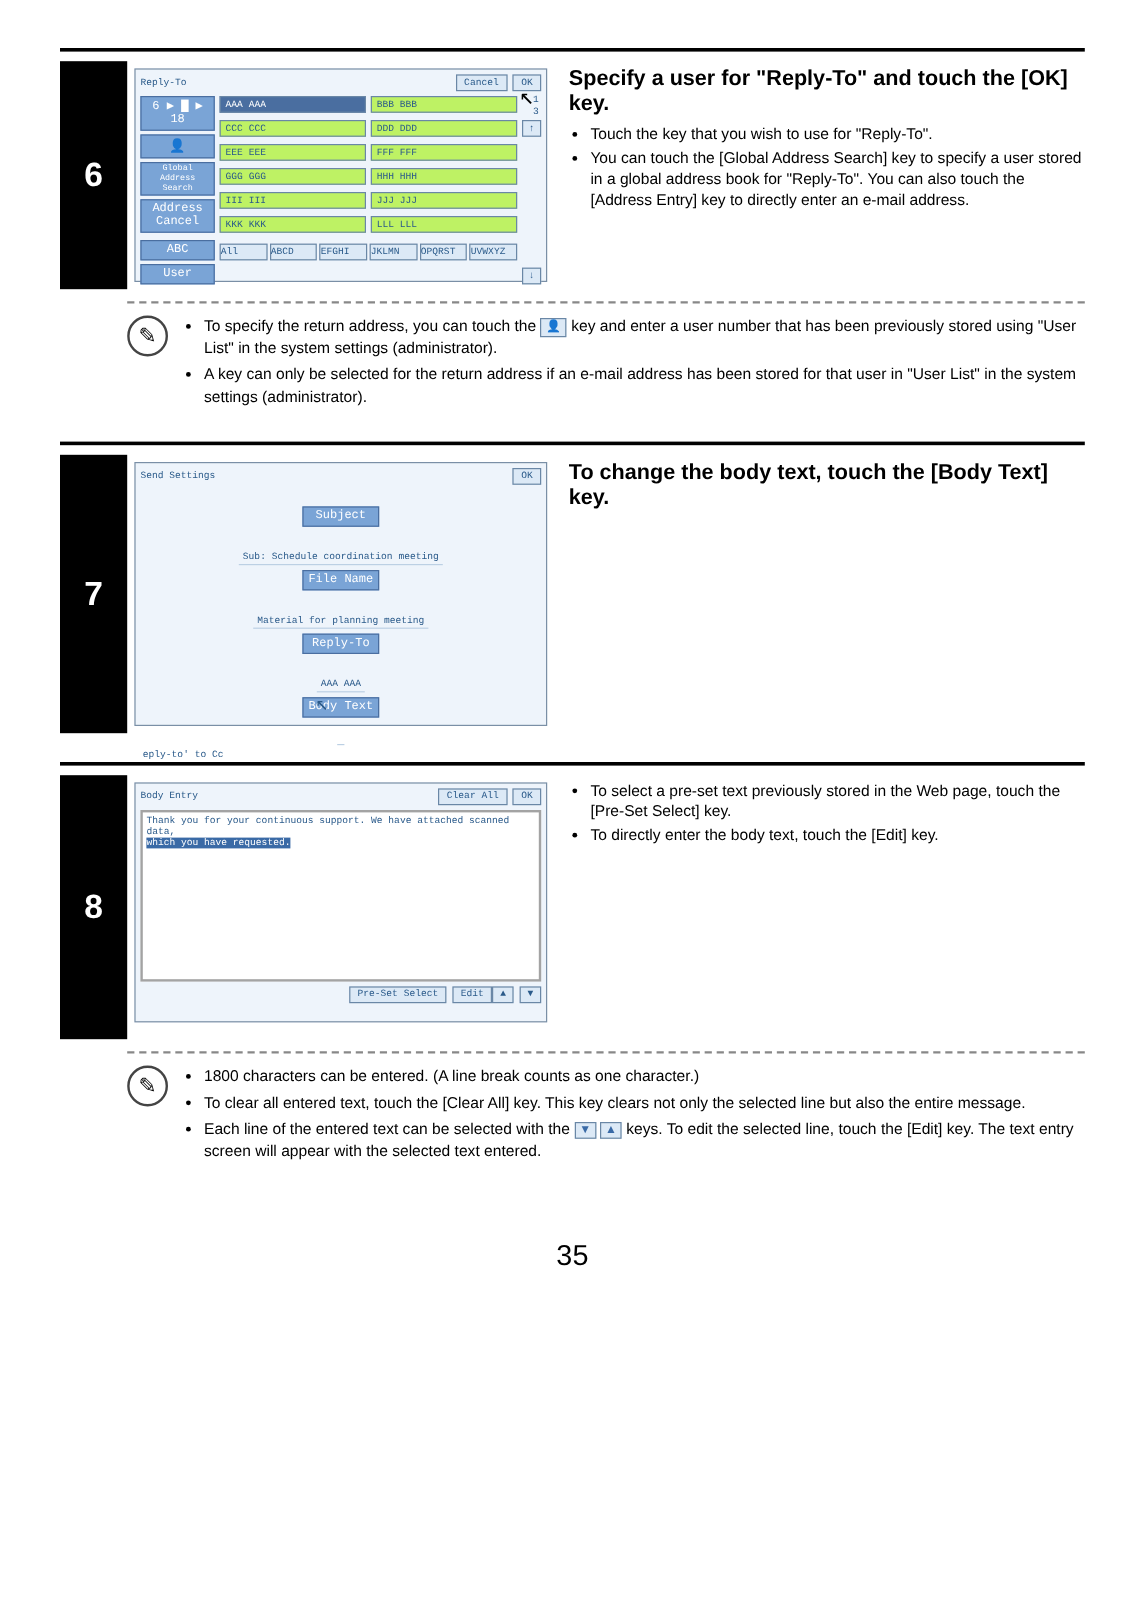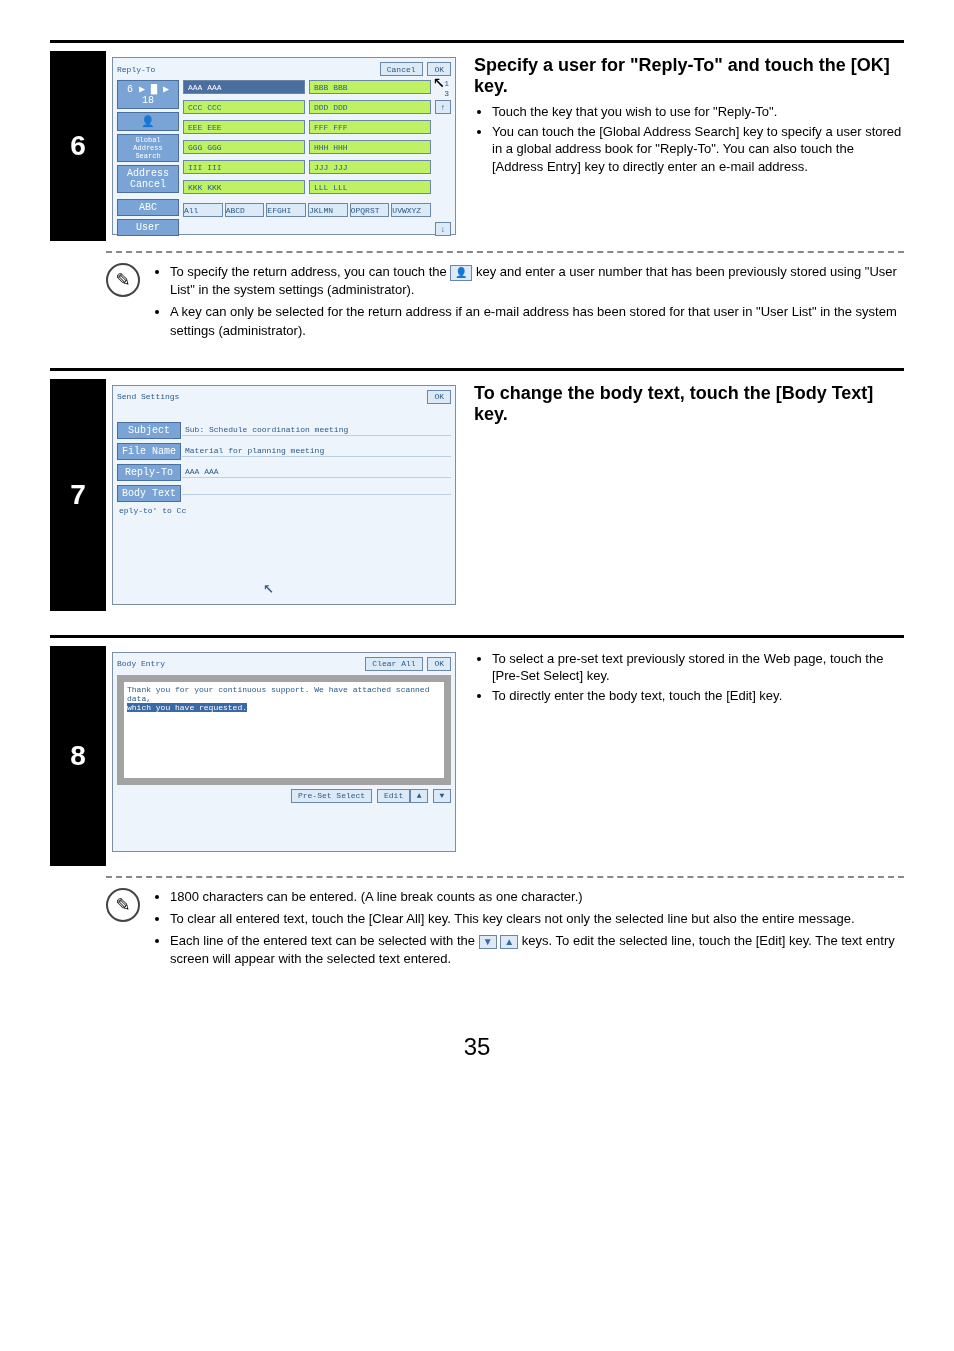--- a/index.html
+++ b/index.html
@@ -62,39 +62,39 @@
   .panel .side { width: 62px; display: flex; flex-direction: column; gap: 3px; }
   .panel .side .btn-blue { width: 100%; }
   .panel .main { flex: 1; display: flex; flex-direction: column; gap: 3px; }
   .panel .tabrow { display: flex; gap: 2px; margin-top: 3px; }
   .panel .tabrow .tab { border: 1px solid #6a87a6; background: #dce9f6; flex: 1; text-align: left; padding: 1.5px 0; }
   .panel .cursor {
     position: absolute; top: 10px; right: 10px; font-size: 20px; color: #000;
   }
   .panel .sel { background: #4a6ea0; color: #fff; }
   .panel .textarea {
-    border: 7px solid #a3a3a3; background: #fff; height: 110px; padding: 3px;
+    border: 2px solid #a3a3a3; background: #fff; height: 143px; padding: 3px;
     font-size: 8px; color: #2a5a8a; white-space: pre-wrap;
   }
   .panel .textarea .hl { background: #3a6aa6; color: #fff; }
   .panel .bottombar { display: flex; justify-content: flex-end; align-items: center; margin-top: 4px; margin-left: 47px; }
   .arrow-btn {
     border: 1px solid #6a87a6; width: 18px; height: 14px; display: inline-flex;
     align-items: center; justify-content: center; background: #dce9f6;
   }
   .inline-icon {
     display: inline-flex; vertical-align: middle; border: 1px solid #6a87a6;
     width: 18px; height: 14px; align-items: center; justify-content: center;
     background: #dce9f6; font-size: 10px; color: #3a6aa6;
   }
   .inline-icon.person { width: 22px; height: 16px; }
   .pager { text-align:right; font-size:8px; line-height:1; padding-right:2px; }
   .scrollbtn { border:1px solid #6a87a6; width:16px; height:14px; display:flex; align-items:center; justify-content:center; background:#dce9f6; }
   .bodytext-cursor { position:absolute; left:150px; bottom:6px; font-size:18px; pointer-events:none; }
-  .step7-row { display:flex; gap:1px; margin-bottom:4px; align-items:center; }
+  .step7-row { display:flex; gap:20px; margin-bottom:4px; align-items:center;flex-direction:column; }
   .step7-btn { width:64px; }
   .step7-val { flex:1; border-bottom:1px solid #bcd0e4; padding:1px 3px; }
   .step7-check { font-size:8px; padding-left:2px; }
 </style>
 </head>
 <body>
 
 <div class="top-rule"></div>
 <div class="step-block">
   <div class="step-num-col tall">6</div>

